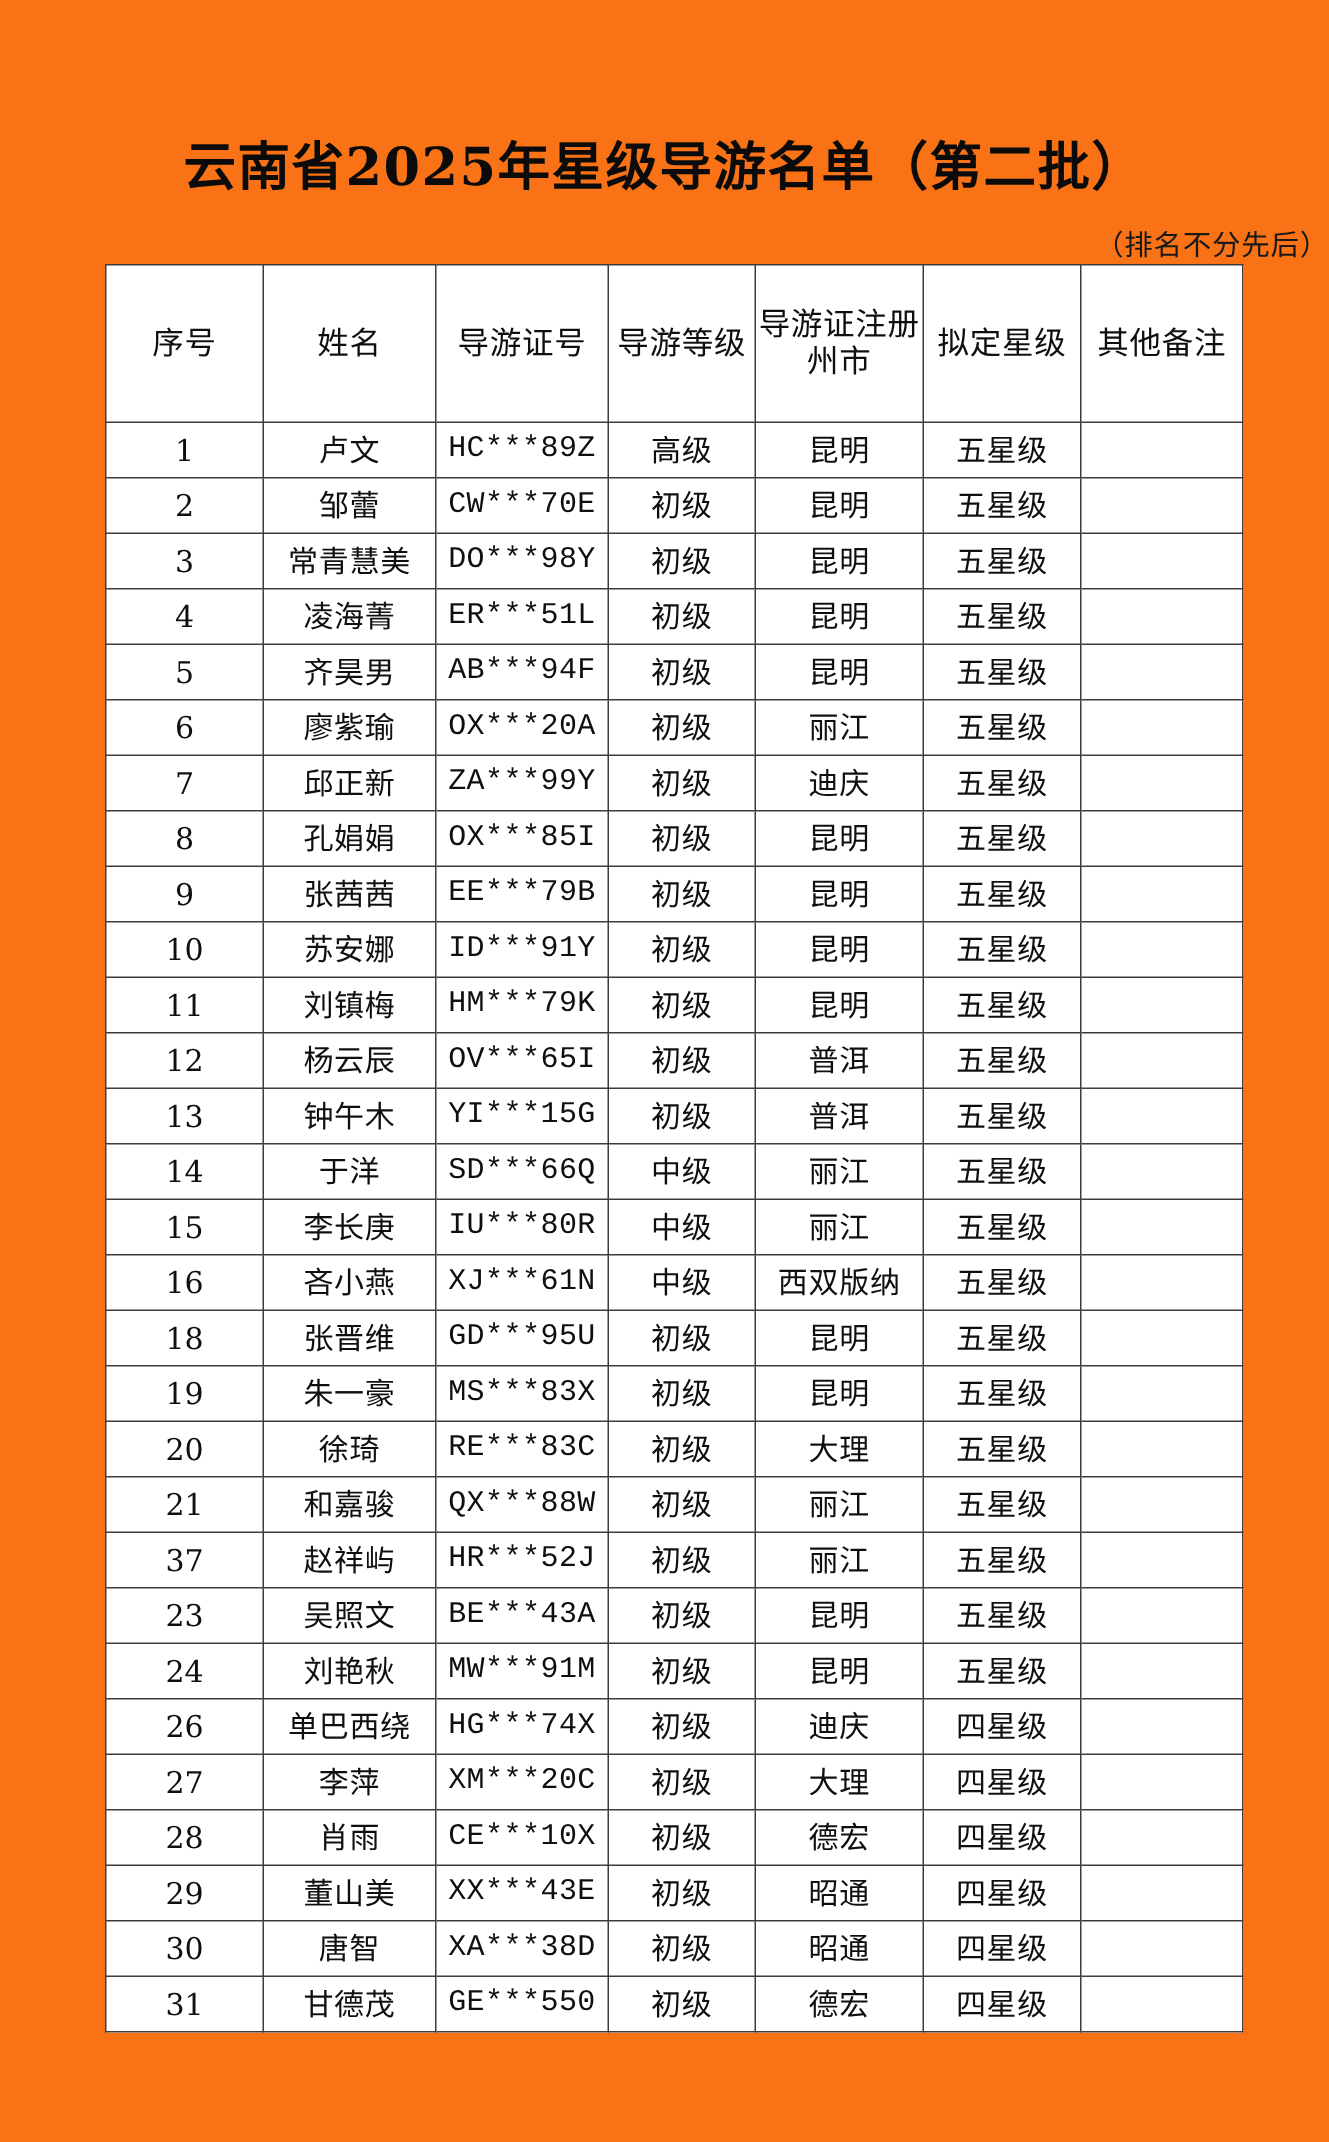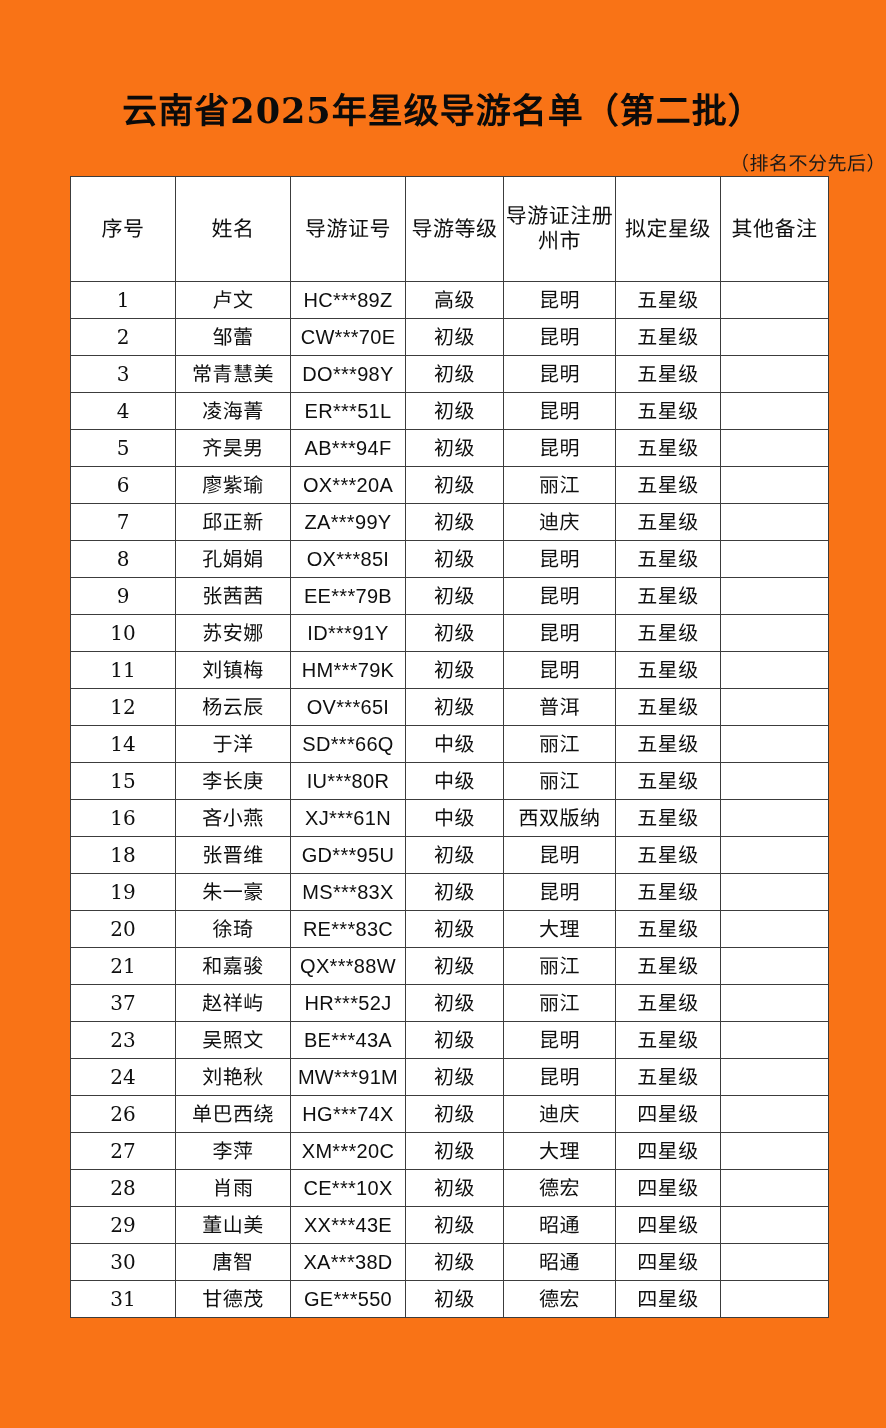--- a/index.html
+++ b/index.html
@@ -82,21 +82,21 @@
   }
   td.c-index {
     font-family: "DejaVu Serif", "Liberation Serif", serif;
     font-size: 19px;
   }
   td.c-name {
     font-size: 20px;
     letter-spacing: 0.5px;
   }
   td.c-cert {
-    font-family: Liberation Sans, sans-serif;
+    font-family: Liberation Mono, monospace;
     font-size: 18px;
     letter-spacing: 0.3px;
   }
   td.c-level, td.c-city, td.c-star {
     font-size: 19px;
     letter-spacing: 0.5px;
   }
   td.c-remark {
     font-size: 18px;
   }
@@ -241,20 +241,29 @@
           <tr>
             <td class="c-index">12</td>
             <td class="c-name">杨云辰</td>
             <td class="c-cert">OV***65I</td>
             <td class="c-level">初级</td>
             <td class="c-city">普洱</td>
             <td class="c-star">五星级</td>
             <td class="c-remark"></td>
           </tr>
           <tr>
+            <td class="c-index">13</td>
+            <td class="c-name">钟午木</td>
+            <td class="c-cert">YI***15G</td>
+            <td class="c-level">初级</td>
+            <td class="c-city">普洱</td>
+            <td class="c-star">五星级</td>
+            <td class="c-remark"></td>
+          </tr>
+          <tr>
             <td class="c-index">14</td>
             <td class="c-name">于洋</td>
             <td class="c-cert">SD***66Q</td>
             <td class="c-level">中级</td>
             <td class="c-city">丽江</td>
             <td class="c-star">五星级</td>
             <td class="c-remark"></td>
           </tr>
           <tr>
             <td class="c-index">15</td>

